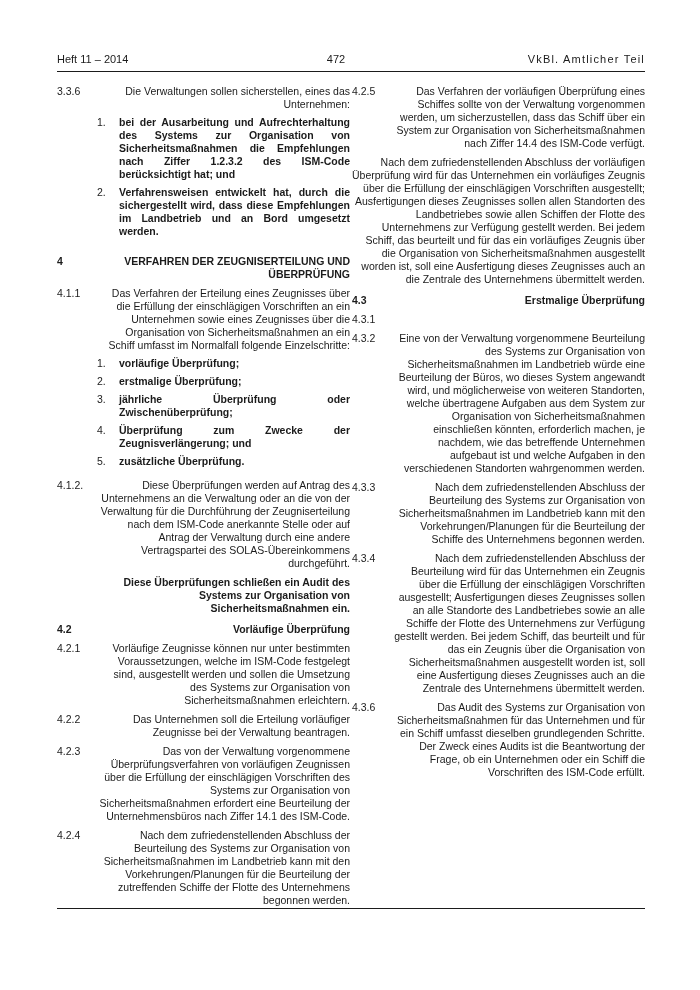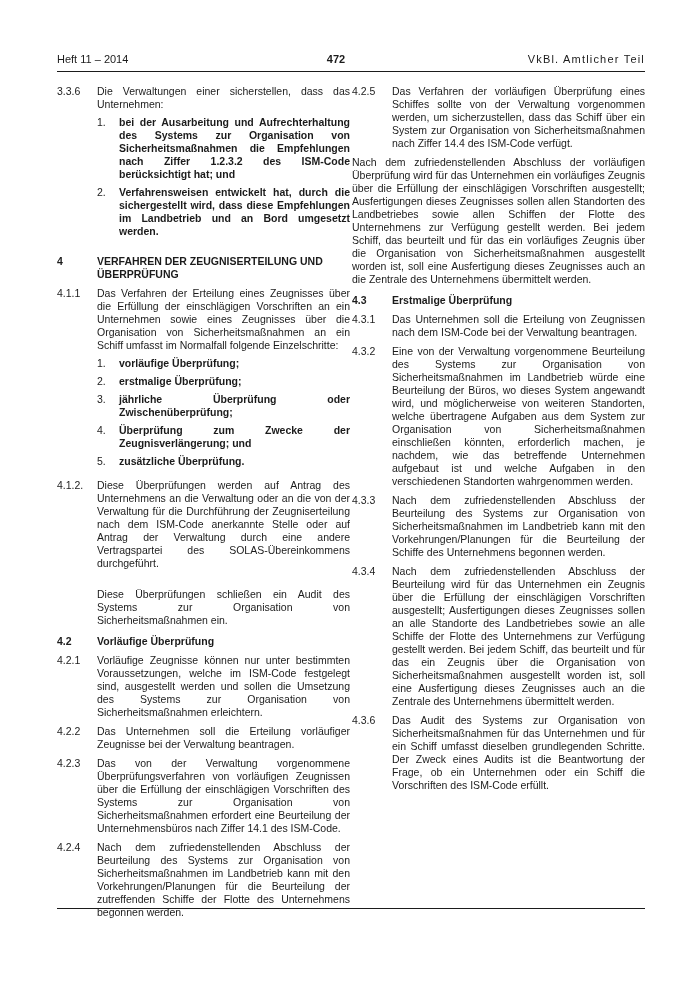--- a/index.html
+++ b/index.html
@@ -15,21 +15,21 @@
   .header {
     position: absolute;
     left: 57px;
     right: 55px;
     top: 53px;
     display: flex;
     justify-content: space-between;
     align-items: baseline;
     font-size: 11px;
   }
-  .header .center { font-weight: bold; margin-left: 16px; }
+  .header .center { font-weight: normal; margin-left: 16px; }
   .header .right { letter-spacing: 1.2px; }
   .header-rule {
     position: absolute;
     left: 57px;
     right: 55px;
     top: 71px;
     border-top: 1.4px solid #1b1b1b;
   }
   .content {
     position: absolute;
@@ -51,22 +51,22 @@
     hyphens: auto;
     -webkit-hyphens: auto;
   }
   .item.section-heading { margin-top: 12px; }
   .item.sub-heading { margin-top: 8px; }
   .item.section-heading .num, .item.section-heading .body,
   .item.sub-heading .num, .item.sub-heading .body {
     font-weight: bold;
     text-align: left;
   }
-  .body p { margin: 0; }
-  .body p + p { margin-top: 18px; }
+  .body p { margin: 0; text-align: right; }
+  .body p + p { margin-top: 6px; font-weight: bold; }
   .sublist { margin-top: 5px; }
   .sublist-row { display: flex; margin-bottom: 5px; }
   .sublist-row .marker { width: 22px; flex: none; }
   .sublist-row .li-text {
     flex: 1;
     min-width: 0;
     text-align: justify;
     hyphens: auto;
     font-weight: bold;
     -webkit-hyphens: auto;
@@ -99,21 +99,21 @@
     <span class="center">472</span>
     <span class="right">VkBl. Amtlicher Teil</span>
   </div>
   <div class="header-rule"></div>
 
   <div class="content">
     <div class="col" id="col-left">
         <div class="item body">
           <div class="num">3.3.6</div>
           <div class="body">
-            <p>Die Verwaltungen einer sicherstellen, dass das Unternehmen:</p>
+            <p>Die Verwaltungen sollen sicherstellen, eines das Unternehmen:</p>
             <div class="sublist">
               <div class="sublist-row">
                 <div class="marker">1.</div>
                 <div class="li-text">bei der Ausarbeitung und Aufrechterhaltung des Systems zur Organisation von Sicherheitsmaßnahmen die Empfehlungen nach Ziffer 1.2.3.2 des ISM-Code berücksichtigt hat; und</div>
               </div>
               <div class="sublist-row">
                 <div class="marker">2.</div>
                 <div class="li-text">Verfahrensweisen entwickelt hat, durch die sichergestellt wird, dass diese Empfehlungen im Landbetrieb und an Bord umgesetzt werden.</div>
               </div>
             </div>
@@ -204,23 +204,20 @@
           </div>
         </div>
         <div class="item sub-heading">
           <div class="num">4.3</div>
           <div class="body">
             <p>Erstmalige Überprüfung</p>
           </div>
         </div>
         <div class="item body">
           <div class="num">4.3.1</div>
-          <div class="body">
-            <p>Das Unternehmen soll die Erteilung von Zeugnissen nach dem ISM-Code bei der Verwaltung beantragen.</p>
-          </div>
         </div>
         <div class="item body">
           <div class="num">4.3.2</div>
           <div class="body">
             <p>Eine von der Verwaltung vorgenommene Beurteilung des Systems zur Organisation von Sicherheitsmaßnahmen im Landbetrieb würde eine Beurteilung der Büros, wo dieses System angewandt wird, und möglicherweise von weiteren Standorten, welche übertragene Aufgaben aus dem System zur Organisation von Sicherheitsmaßnahmen einschließen könnten, erforderlich machen, je nachdem, wie das betreffende Unternehmen aufgebaut ist und welche Aufgaben in den verschiedenen Standorten wahrgenommen werden.</p>
           </div>
         </div>
         <div class="item body">
           <div class="num">4.3.3</div>
           <div class="body">

